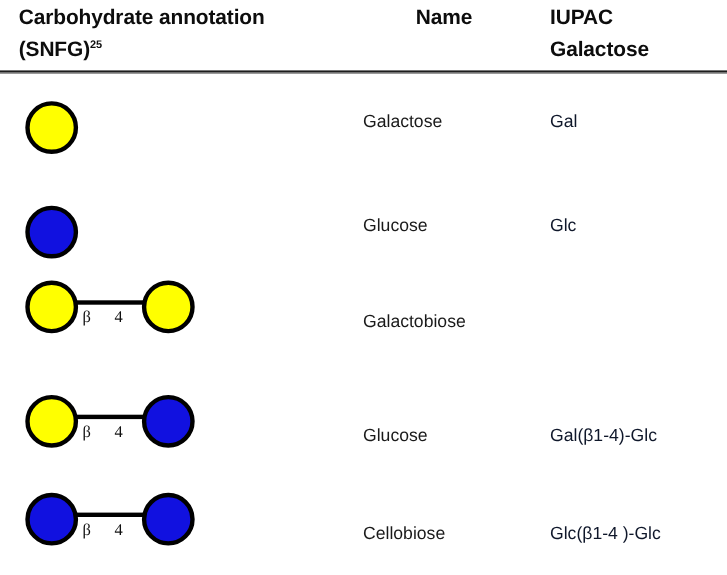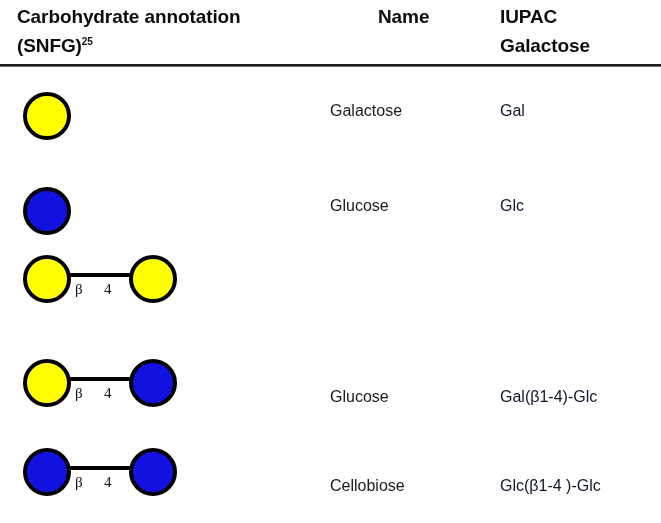--- a/index.html
+++ b/index.html
@@ -173,20 +173,21 @@
   </div>
 
   <div class="row row-2">
     <div class="glycan-cell r-pair">
       <div class="node yellow pos-left"></div>
       <div class="bond"></div>
       <div class="bond-label anomer">β</div>
       <div class="bond-label linkpos">4</div>
       <div class="node yellow pos-right"></div>
     </div>
+    <div class="name-cell">Galactobiose</div>
   </div>
 
   <div class="row row-3">
     <div class="glycan-cell r-pair">
       <div class="node yellow pos-left"></div>
       <div class="bond"></div>
       <div class="bond-label anomer">β</div>
       <div class="bond-label linkpos">4</div>
       <div class="node blue pos-right"></div>
     </div>

